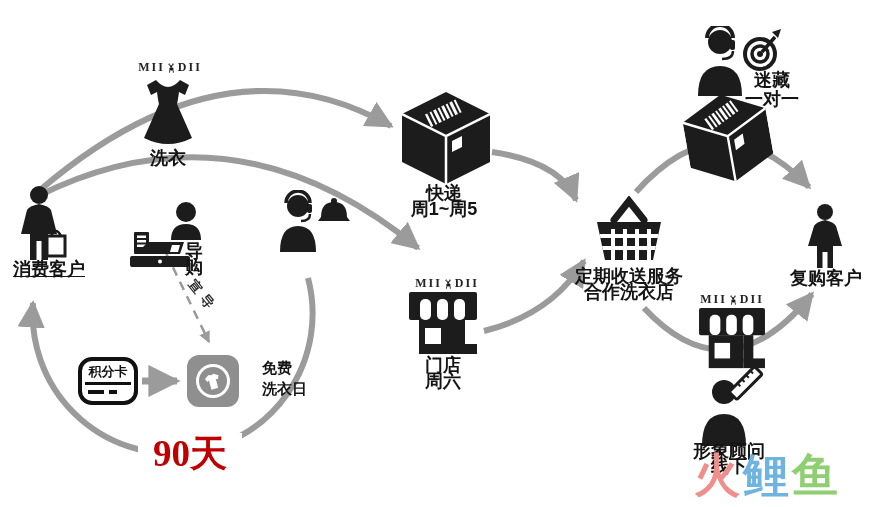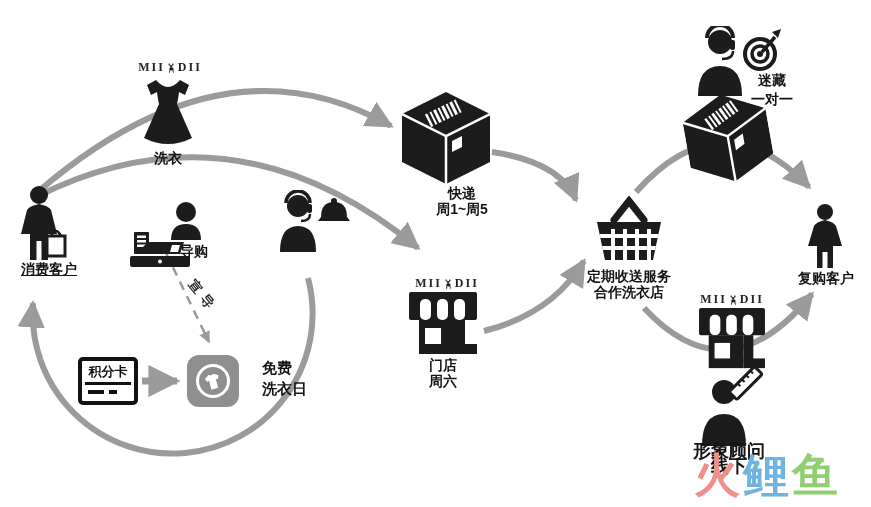--- a/index.html
+++ b/index.html
@@ -2,35 +2,35 @@
 <html><head>
 <meta charset="utf-8">
 <style>
   html,body{margin:0;padding:0;background:#fff;}
   .stage{position:relative;width:871px;height:507px;background:#ffffff;overflow:hidden;
          font-family:"Liberation Sans",sans-serif;}
   .node{position:absolute;}
   svg{display:block;}
   .ic{fill:#1c1c1c;}
   .lbl{position:absolute;font-weight:bold;color:#141414;text-align:center;
-       font-size:14px;line-height:16px;z-index:4;}
+       font-size:18px;line-height:16px;z-index:4;}
   .brand{position:absolute;font-family:"Liberation Serif",serif;font-weight:bold;
          font-size:12px;letter-spacing:2px;color:#242424;text-align:center;z-index:4;
          display:flex;align-items:flex-end;justify-content:center;gap:1px;}
   .arrows{position:absolute;left:0;top:0;z-index:1;}
   .nodelayer{position:absolute;left:0;top:0;width:871px;height:507px;z-index:3;}
   .cycle{position:absolute;left:138px;top:433px;width:104px;text-align:center;
          font-family:"Liberation Serif",serif;font-weight:bold;font-size:37px;
          color:#c00000;background:#ffffff;z-index:5;line-height:42px;}
   .promo{position:absolute;left:198px;top:276px;font-size:13px;font-weight:bold;color:#2b2b2b;
          transform:rotate(51deg);transform-origin:left top;z-index:4;letter-spacing:6px;}
   .appico{position:absolute;left:187px;top:355px;width:52px;height:52px;background:#8f8f8f;
           border-radius:12px;display:flex;align-items:center;justify-content:center;z-index:3;}
   .pcard{position:absolute;left:78px;top:357px;width:60px;height:48px;box-sizing:border-box;
-         border:4px solid #111;border-radius:5px;background:#fff;z-index:3;}
+         border:4px solid #111;border-radius:14px;background:#fff;z-index:3;}
   .pcard-top{margin:2px 3px 0;border-bottom:3px solid #111;text-align:center;
              font-size:13px;font-weight:bold;color:#111;padding-bottom:1px;}
   .pcard-dashes{display:flex;gap:5px;margin:5px 0 0 6px;}
   .pcard-dashes span{display:block;height:4px;background:#111;}
   .wm{position:absolute;left:694px;top:451px;font-size:46px;font-weight:900;
       letter-spacing:3px;z-index:10;line-height:48px;white-space:nowrap;}
   .wm1{color:#ef8e8b;}.wm2{color:#6fb3e0;}.wm3{color:#8fcf72;}
   .rotbox{transform:rotate(-10deg);}
 </style>
 </head>
@@ -140,41 +140,42 @@
         <g transform="translate(21,22) rotate(-15)">
           <path d="M-7 -5 L-2.5 -8 Q0 -6.5 2.5 -8 L7 -5 L5.5 -1.5 L3.5 -2.5 L3.5 7 L-3.5 7 L-3.5 -2.5 L-5.5 -1.5 Z" fill="#fff"></path>
         </g>
       </svg>
     </div>
     <div class="lbl" style="left:246px;top:357px;width:66px;text-align:left;font-size:15px;line-height:21px;margin-left:16px;">
       <div>免费</div>
       <div>洗衣日</div>
     </div>
 
+    <div class="cycle">90天</div>
 
     <div class="node" style="left:402px;top:92px;">
       <svg width="88" height="92" viewBox="0 0 88 92">
         <polygon class="ic" points="44,0 88,22 44,44 0,22"></polygon>
         <polygon class="ic" points="0,22 44,44 44,92 0,70"></polygon>
         <polygon class="ic" points="44,44 88,22 88,70 44,92"></polygon>
         <path d="M0 22 L44 44 L88 22 M44 44 L44 92" stroke="#fff" stroke-width="2.5" fill="none"></path>
         <g transform="translate(44,20) rotate(-26)">
           <rect x="-20" y="-7" width="2.5" height="14" fill="#fff"></rect>
           <rect x="-15" y="-7" width="2" height="14" fill="#fff"></rect>
           <rect x="-11" y="-7" width="3" height="14" fill="#fff"></rect>
           <rect x="-6" y="-7" width="2" height="14" fill="#fff"></rect>
           <rect x="-2" y="-7" width="3" height="14" fill="#fff"></rect>
           <rect x="3" y="-7" width="2" height="14" fill="#fff"></rect>
           <rect x="7" y="-7" width="3" height="14" fill="#fff"></rect>
           <rect x="12" y="-7" width="2" height="14" fill="#fff"></rect>
         </g>
         <polygon points="50,49 60,44 60,55 50,60" fill="#fff"></polygon>
       </svg>
     </div>
-    <div class="lbl" style="left:414px;top:185px;width:96px;">
+    <div class="lbl" style="left:396px;top:185px;width:96px;">
       <div>快递</div>
       <div>周1~周5</div>
     </div>
 
     <div class="brand" style="left:405px;top:276px;width:84px;">
       <span>MII</span>
       <svg width="11" height="14" viewBox="0 0 14 14">
         <path d="M4 1 L5.5 4 M3 2.5 L5.5 4 M9 1 L7.5 4 M10 2.5 L7.5 4" stroke="#242424" stroke-width="1" fill="none"></path>
         <circle class="ic" cx="6.5" cy="5" r="1.4"></circle>
         <ellipse class="ic" cx="6.9" cy="8.2" rx="2.8" ry="2"></ellipse>

